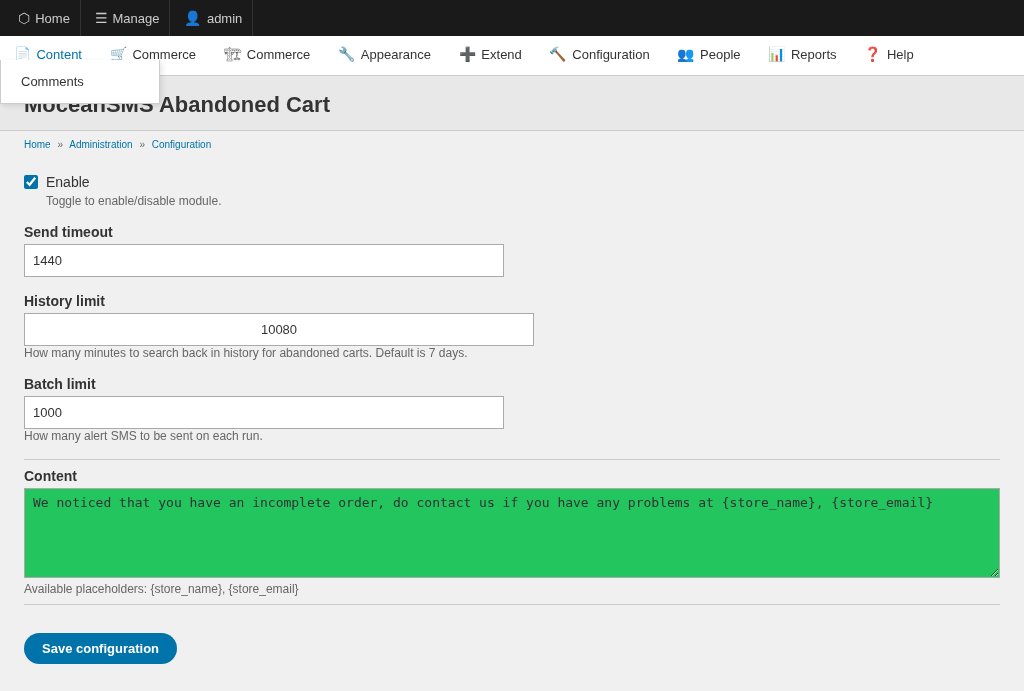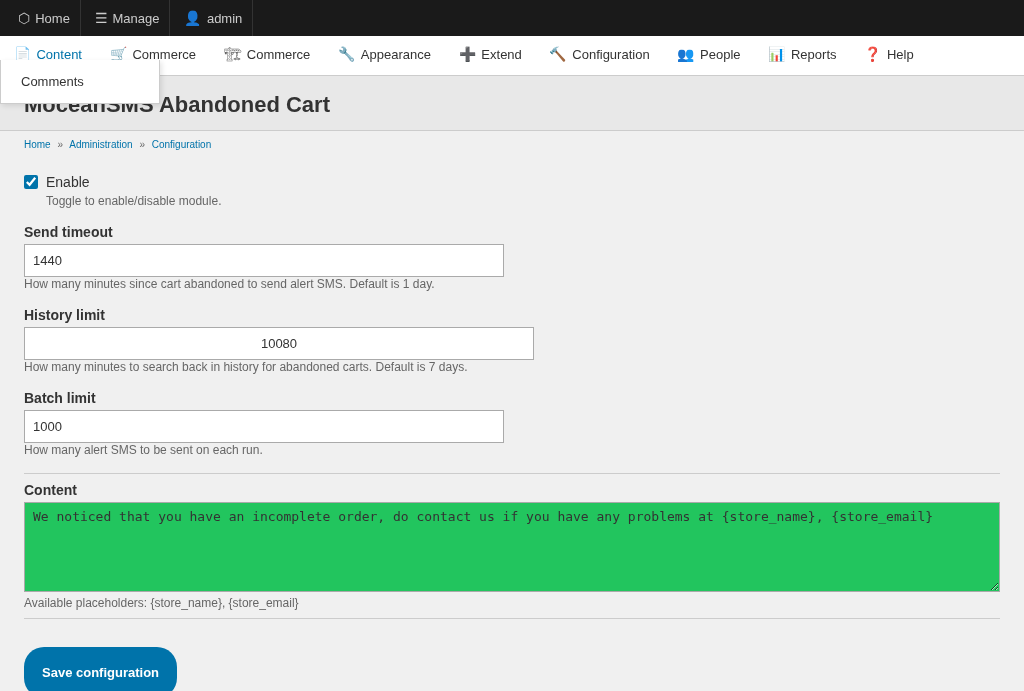--- a/index.html
+++ b/index.html
@@ -165,21 +165,21 @@
       margin-top: 4px;
       border-bottom: 1px solid #ccc;
       padding-bottom: 8px;
     }
 
     
     .save-btn {
       background: #0073aa;
       color: #fff;
       border: none;
-      padding: 18px 18px;
+      padding: 8px 18px;
       font-size: 13px;
       font-weight: bold;
       border-radius: 20px;
       cursor: pointer;
       margin-top: 12px;
     }
   </style>
 </head>
 <body>
 
@@ -261,21 +261,20 @@
       <input type="checkbox" checked="" id="enable-cb" style="">
       <label for="enable-cb" class="enable-label">Enable</label>
     </div>
     <div class="help-text">Toggle to enable/disable module.</div>
   </div>
 
   
   <div class="form-group">
     <label class="field-label">Send timeout</label>
     <input type="text" class="field-input" value="1440" style="">
-    <div class="help-text" style="margin-left:0;">How many minutes since cart abandoned to send alert SMS. Default is 1 day.</div>
   </div>
 
   
   <div class="form-group">
     <label class="field-label">History limit</label>
     <input type="text" class="field-input" style="width: 510px; text-align: center;" value="10080">
     <div class="help-text" style="margin-left:0;">How many minutes to search back in history for abandoned carts. Default is 7 days.</div>
   </div>
 
   

